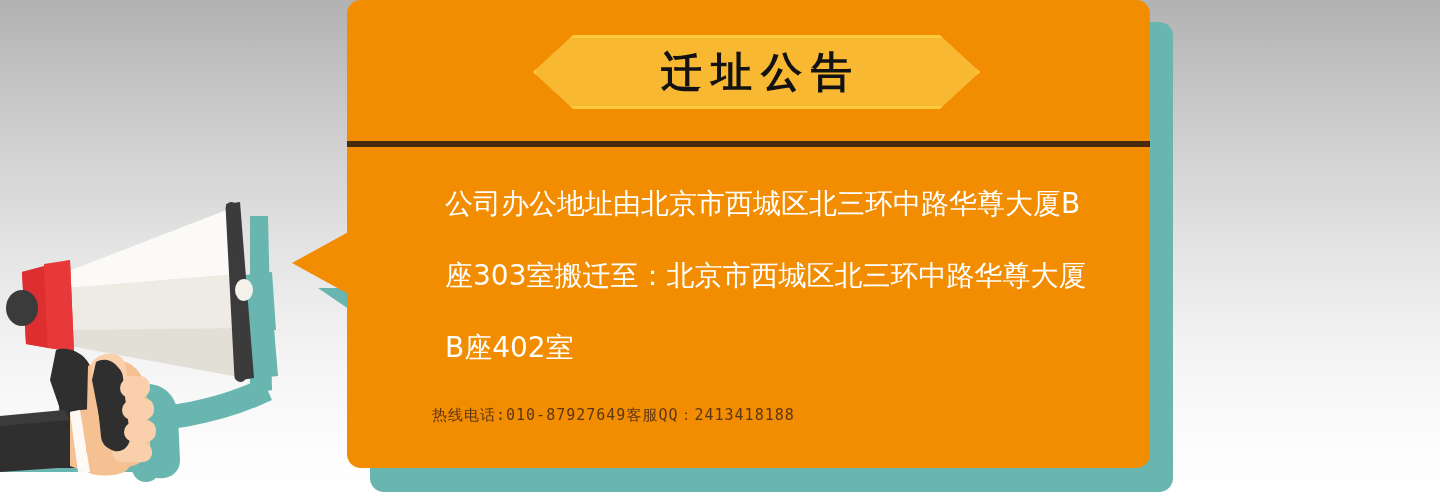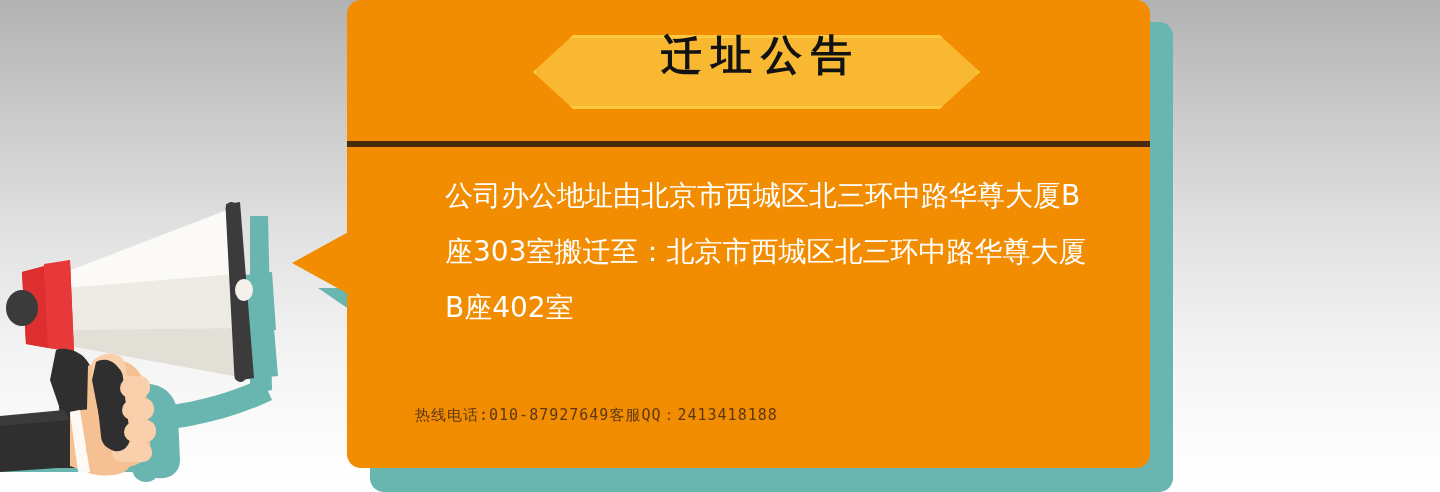--- a/index.html
+++ b/index.html
@@ -75,21 +75,21 @@
     height: 74px;
     background: #f9b832;
     -webkit-clip-path: polygon(0% 50%, 9% 0%, 100% 0%, 100% 50%, 91% 100%, 9% 100%, 0% 50%);
     clip-path: polygon(0% 50%, 9% 0%, 91% 0%, 100% 50%, 91% 100%, 9% 100%, 0% 50%);
     box-shadow: inset 0 0 0 3px #fdc93f;
   }
   .ribbon-inner {
     position: absolute;
     inset: 0;
     display: flex;
-    align-items: flex-start;
+    align-items: center;
     justify-content: center;
   }
   .ribbon-title {
     font-family: "DejaVu Sans", "Liberation Sans", sans-serif;
     font-size: 41px;
     font-weight: 700;
     color: #121212;
     letter-spacing: 9px;
     text-indent: 9px;
     line-height: 1;
@@ -109,21 +109,21 @@
   
   .body-text {
     position: absolute;
     left: 445px;
     top: 168px;
     width: 648px;
     color: #ffffff;
     font-family: "DejaVu Sans", "Liberation Sans", sans-serif;
     font-size: 28px;
     font-weight: 400;
-    line-height: 56px;
+    line-height: 72px;
     letter-spacing: 0px;
     word-break: break-all;
   }
 
   
   .footer {
     position: absolute;
     left: 347px;
     top: 406px;
     width: 803px;
@@ -132,21 +132,21 @@
     align-items: center;
     padding: 0 0 0 0;
   }
   .contact {
     font-family: "DejaVu Sans Mono", "Liberation Mono", monospace;
     font-size: 15px;
     color: #5c3714;
     letter-spacing: 1px;
     white-space: nowrap;
   }
-  .contact-phone { margin-left: 68px; }
+  .contact-phone { margin-left: 85px; }
   .contact-qq { }
 
   
   .megaphone {
     position: absolute;
     left: 0px;
     top: 180px;
     width: 320px;
     height: 312px;
   }

